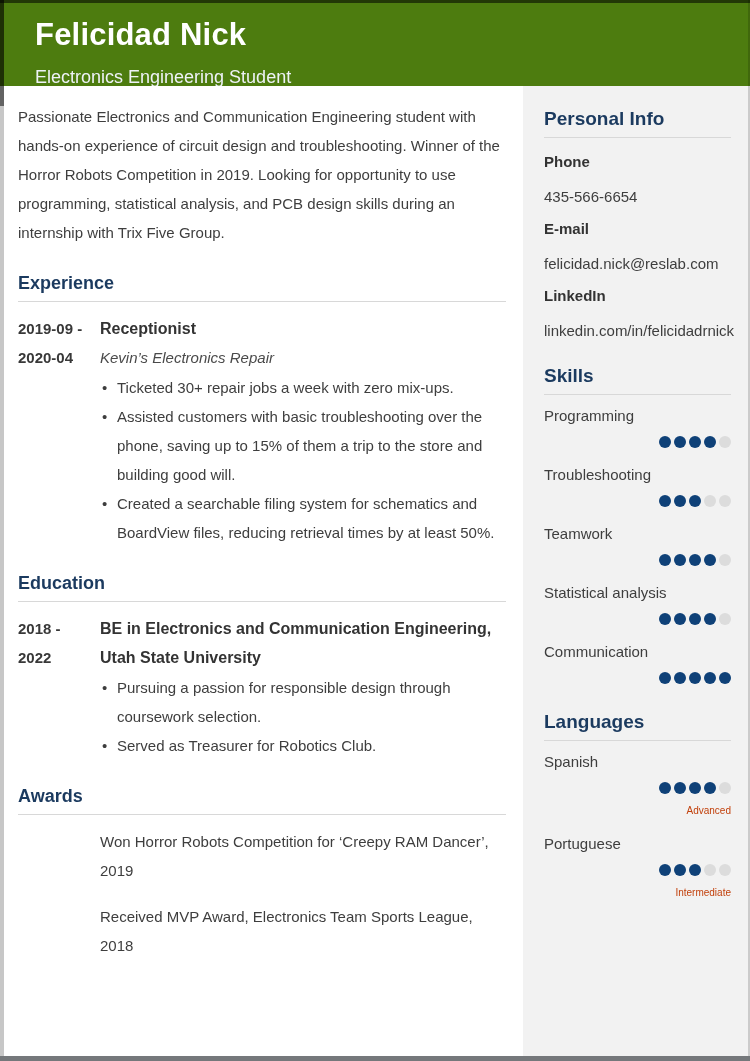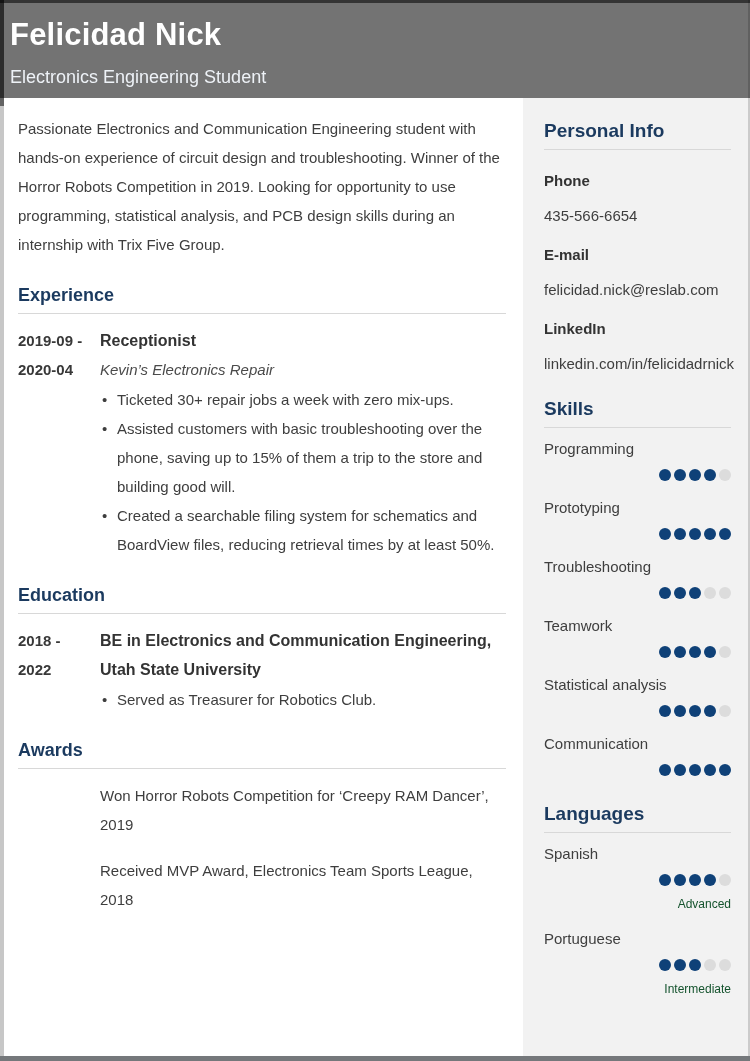--- a/index.html
+++ b/index.html
@@ -19,23 +19,23 @@
   }
   
   .edge-top { position: absolute; top: 0; left: 0; right: 0; height: 3px; background: rgba(0,0,0,0.55); z-index: 9; }
   .edge-left { position: absolute; top: 0; left: 0; bottom: 0; width: 4px; background: rgba(0,0,0,0.22); z-index: 9; }
   .edge-left-dark { position: absolute; top: 0; left: 0; height: 106px; width: 4px; background: rgba(0,0,0,0.5); z-index: 10; }
   .edge-right { position: absolute; top: 0; right: 0; bottom: 0; width: 2px; background: rgba(0,0,0,0.16); z-index: 9; }
   .edge-bottom { position: absolute; left: 0; right: 0; bottom: 0; height: 5px; background: #75787b; z-index: 10; }
 
   
   .header {
-    background: #737373;
-    height: 98px;
-    padding: 17px 24px 0 10px;
+    background: #4d7c0f;
+    height: 86px;
+    padding: 17px 24px 0 35px;
   }
   .header h1 {
     color: #ffffff;
     font-size: 31px;
     font-weight: bold;
     letter-spacing: 0.2px;
   }
   .header .job-title {
     color: #eef2f7;
     font-size: 18px;
@@ -124,21 +124,21 @@
     margin-bottom: 17px;
   }
 
   
   .sidebar h2.section-heading { font-size: 19px; margin-top: 0; }
   .sb-section { margin-bottom: 26px; }
   .pi-label {
     font-weight: bold;
     font-size: 15px;
     color: #333333;
-    margin-top: 22px;
+    margin-top: 15px;
   }
   .pi-value {
     font-size: 15px;
     color: #3e3e3e;
     margin-top: 18px;
   }
   .skill-item { margin-bottom: 17px; }
   .skill-name { font-size: 15px; color: #3e3e3e; }
   .dots { text-align: right; margin-top: 12px; line-height: 12px; }
   .dot {
@@ -146,22 +146,22 @@
     width: 12px;
     height: 12px;
     border-radius: 50%;
     background: #dcdcdc;
     margin-left: 3px;
   }
   .dot.filled { background: #0f4178; }
   .lang-item { margin-bottom: 19px; }
   .lang-level {
     text-align: right;
-    font-size: 12px;
-    color: #14532d;
+    font-size: 10px;
+    color: #c2410c;
     margin-top: 10px;
   }
 </style>
 </head>
 <body>
 
 <div class="page">
   <div class="edge-top"></div>
   <div class="edge-left"></div>
   <div class="edge-left-dark"></div>
@@ -202,20 +202,21 @@
         <h2 class="section-heading">Education</h2>
         <hr class="rule">
         <div class="entry">
           <div class="dates">
             <div>2018 -</div>
             <div>2022</div>
           </div>
           <div class="body">
             <div class="entry-title">BE in Electronics and Communication Engineering, Utah State University</div>
             <ul class="bullets">
+              <li>Pursuing a passion for responsible design through coursework selection.</li>
               <li>Served as Treasurer for Robotics Club.</li>
             </ul>
           </div>
         </div>
       </section>
 
       <section>
         <h2 class="section-heading">Awards</h2>
         <hr class="rule">
         <div class="awards-list">
@@ -239,24 +240,20 @@
       </div>
 
       <div class="sb-section">
         <h2 class="section-heading">Skills</h2>
         <hr class="rule">
         <div class="skill-item">
           <div class="skill-name">Programming</div>
           <div class="dots"><span class="dot filled"></span><span class="dot filled"></span><span class="dot filled"></span><span class="dot filled"></span><span class="dot"></span></div>
         </div>
         <div class="skill-item">
-          <div class="skill-name">Prototyping</div>
-          <div class="dots"><span class="dot filled"></span><span class="dot filled"></span><span class="dot filled"></span><span class="dot filled"></span><span class="dot filled"></span></div>
-        </div>
-        <div class="skill-item">
           <div class="skill-name">Troubleshooting</div>
           <div class="dots"><span class="dot filled"></span><span class="dot filled"></span><span class="dot filled"></span><span class="dot"></span><span class="dot"></span></div>
         </div>
         <div class="skill-item">
           <div class="skill-name">Teamwork</div>
           <div class="dots"><span class="dot filled"></span><span class="dot filled"></span><span class="dot filled"></span><span class="dot filled"></span><span class="dot"></span></div>
         </div>
         <div class="skill-item">
           <div class="skill-name">Statistical analysis</div>
           <div class="dots"><span class="dot filled"></span><span class="dot filled"></span><span class="dot filled"></span><span class="dot filled"></span><span class="dot"></span></div>

